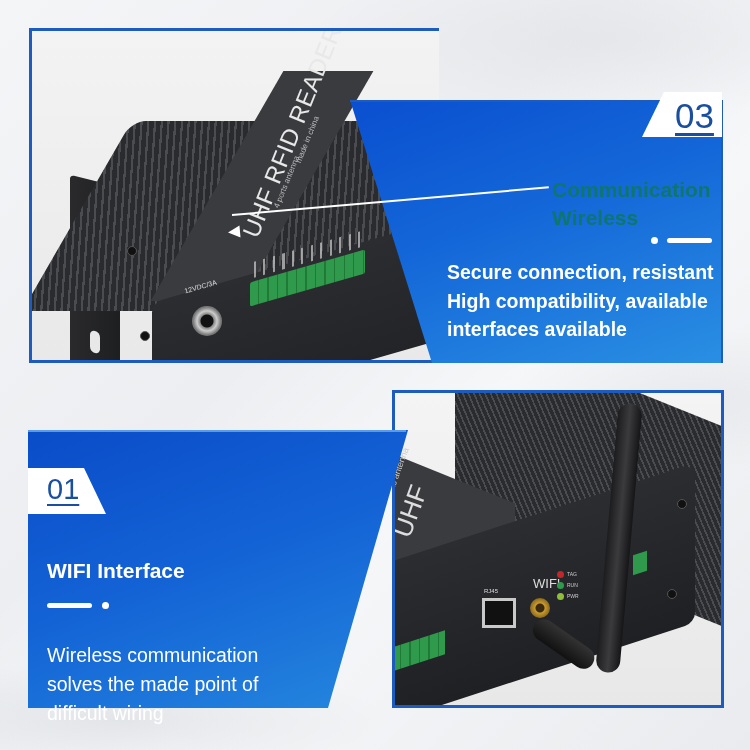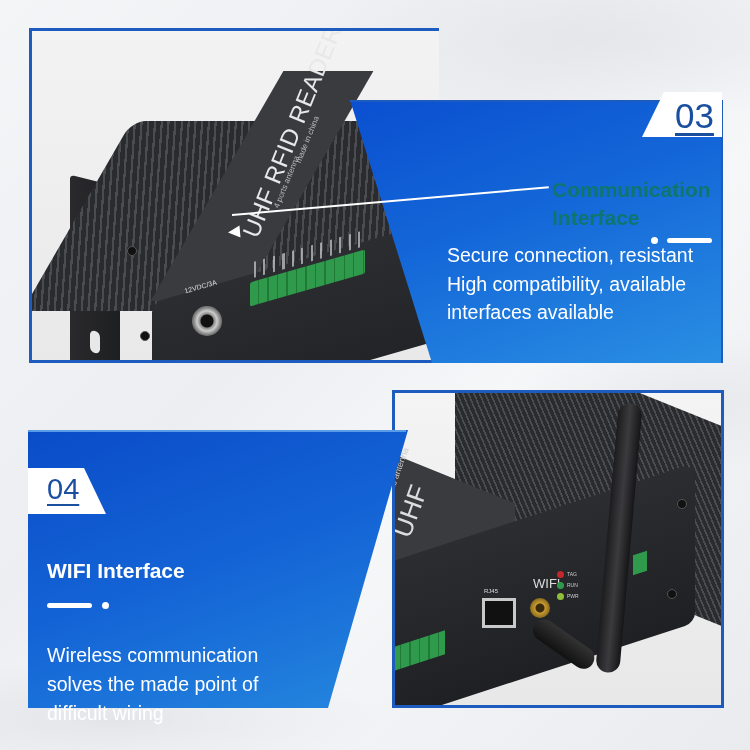--- a/index.html
+++ b/index.html
@@ -118,21 +118,21 @@
     font-family:"Liberation Sans", sans-serif; text-decoration:underline; text-underline-offset:5px;
   }
 
   .p3-title {
     position:absolute; left:552px; top:176px; color:#0f766e; font-weight:bold; font-size:21px; line-height:28px;
   }
   .p3-deco { position:absolute; left:651px; top:236px; width:62px; height:8px; }
   .p3-deco .dot { position:absolute; left:0; top:1px; width:7px; height:7px; border-radius:50%; background:#fff; }
   .p3-deco .bar { position:absolute; left:16px; top:2px; width:45px; height:5px; border-radius:3px; background:#fff; }
   .p3-desc {
-    position:absolute; left:447px; top:241px; width:280px; color:#fff; font-size:19.5px; line-height:28.5px;
+    position:absolute; left:447px; top:258px; width:280px; color:#fff; font-size:19.5px; line-height:28.5px;font-weight:bold;
   }
 
   
   .p4-photo {
     position:absolute; left:392px; top:390px; width:332px; height:318px;
     background: linear-gradient(180deg, #f4f4f4 0%, #e8e8e8 100%);
     border:3px solid #1e5bbf;
     overflow:hidden;
   }
   .p4-blue {
@@ -245,21 +245,21 @@
   <div class="p3-blue-edge"></div>
 
   <div class="arrow-line"></div>
   <div class="arrow-head"></div>
 
   <div class="badge3"></div>
   <div class="badge3-num">03</div>
 
   <div class="p3-title">
     <div>Communication</div>
-    <div>Interface</div>
+    <div>Wireless</div>
   </div>
   <div class="p3-deco">
     <span class="dot"></span>
     <span class="bar"></span>
   </div>
   <div class="p3-desc">
     <div>Secure connection, resistant</div>
     <div>High compatibility, available</div>
     <div>interfaces available</div>
   </div>
@@ -287,21 +287,21 @@
     <div class="antenna-base"></div>
     <div class="antenna"></div>
     <div class="screw" style="left:282px; top:106px;"></div>
     <div class="screw" style="left:272px; top:196px;"></div>
   </div>
 
   <div class="p4-blue"></div>
   <div class="p4-blue-top"></div>
 
   <div class="badge4"></div>
-  <div class="badge4-num">04</div>
+  <div class="badge4-num">01</div>
 
   <div class="p4-title">WIFI Interface</div>
   <div class="p4-deco">
     <span class="bar"></span>
     <span class="dot"></span>
   </div>
   <div class="p4-desc">
     <div>Wireless communication</div>
     <div>solves the made point of</div>
     <div>difficult wiring</div>

